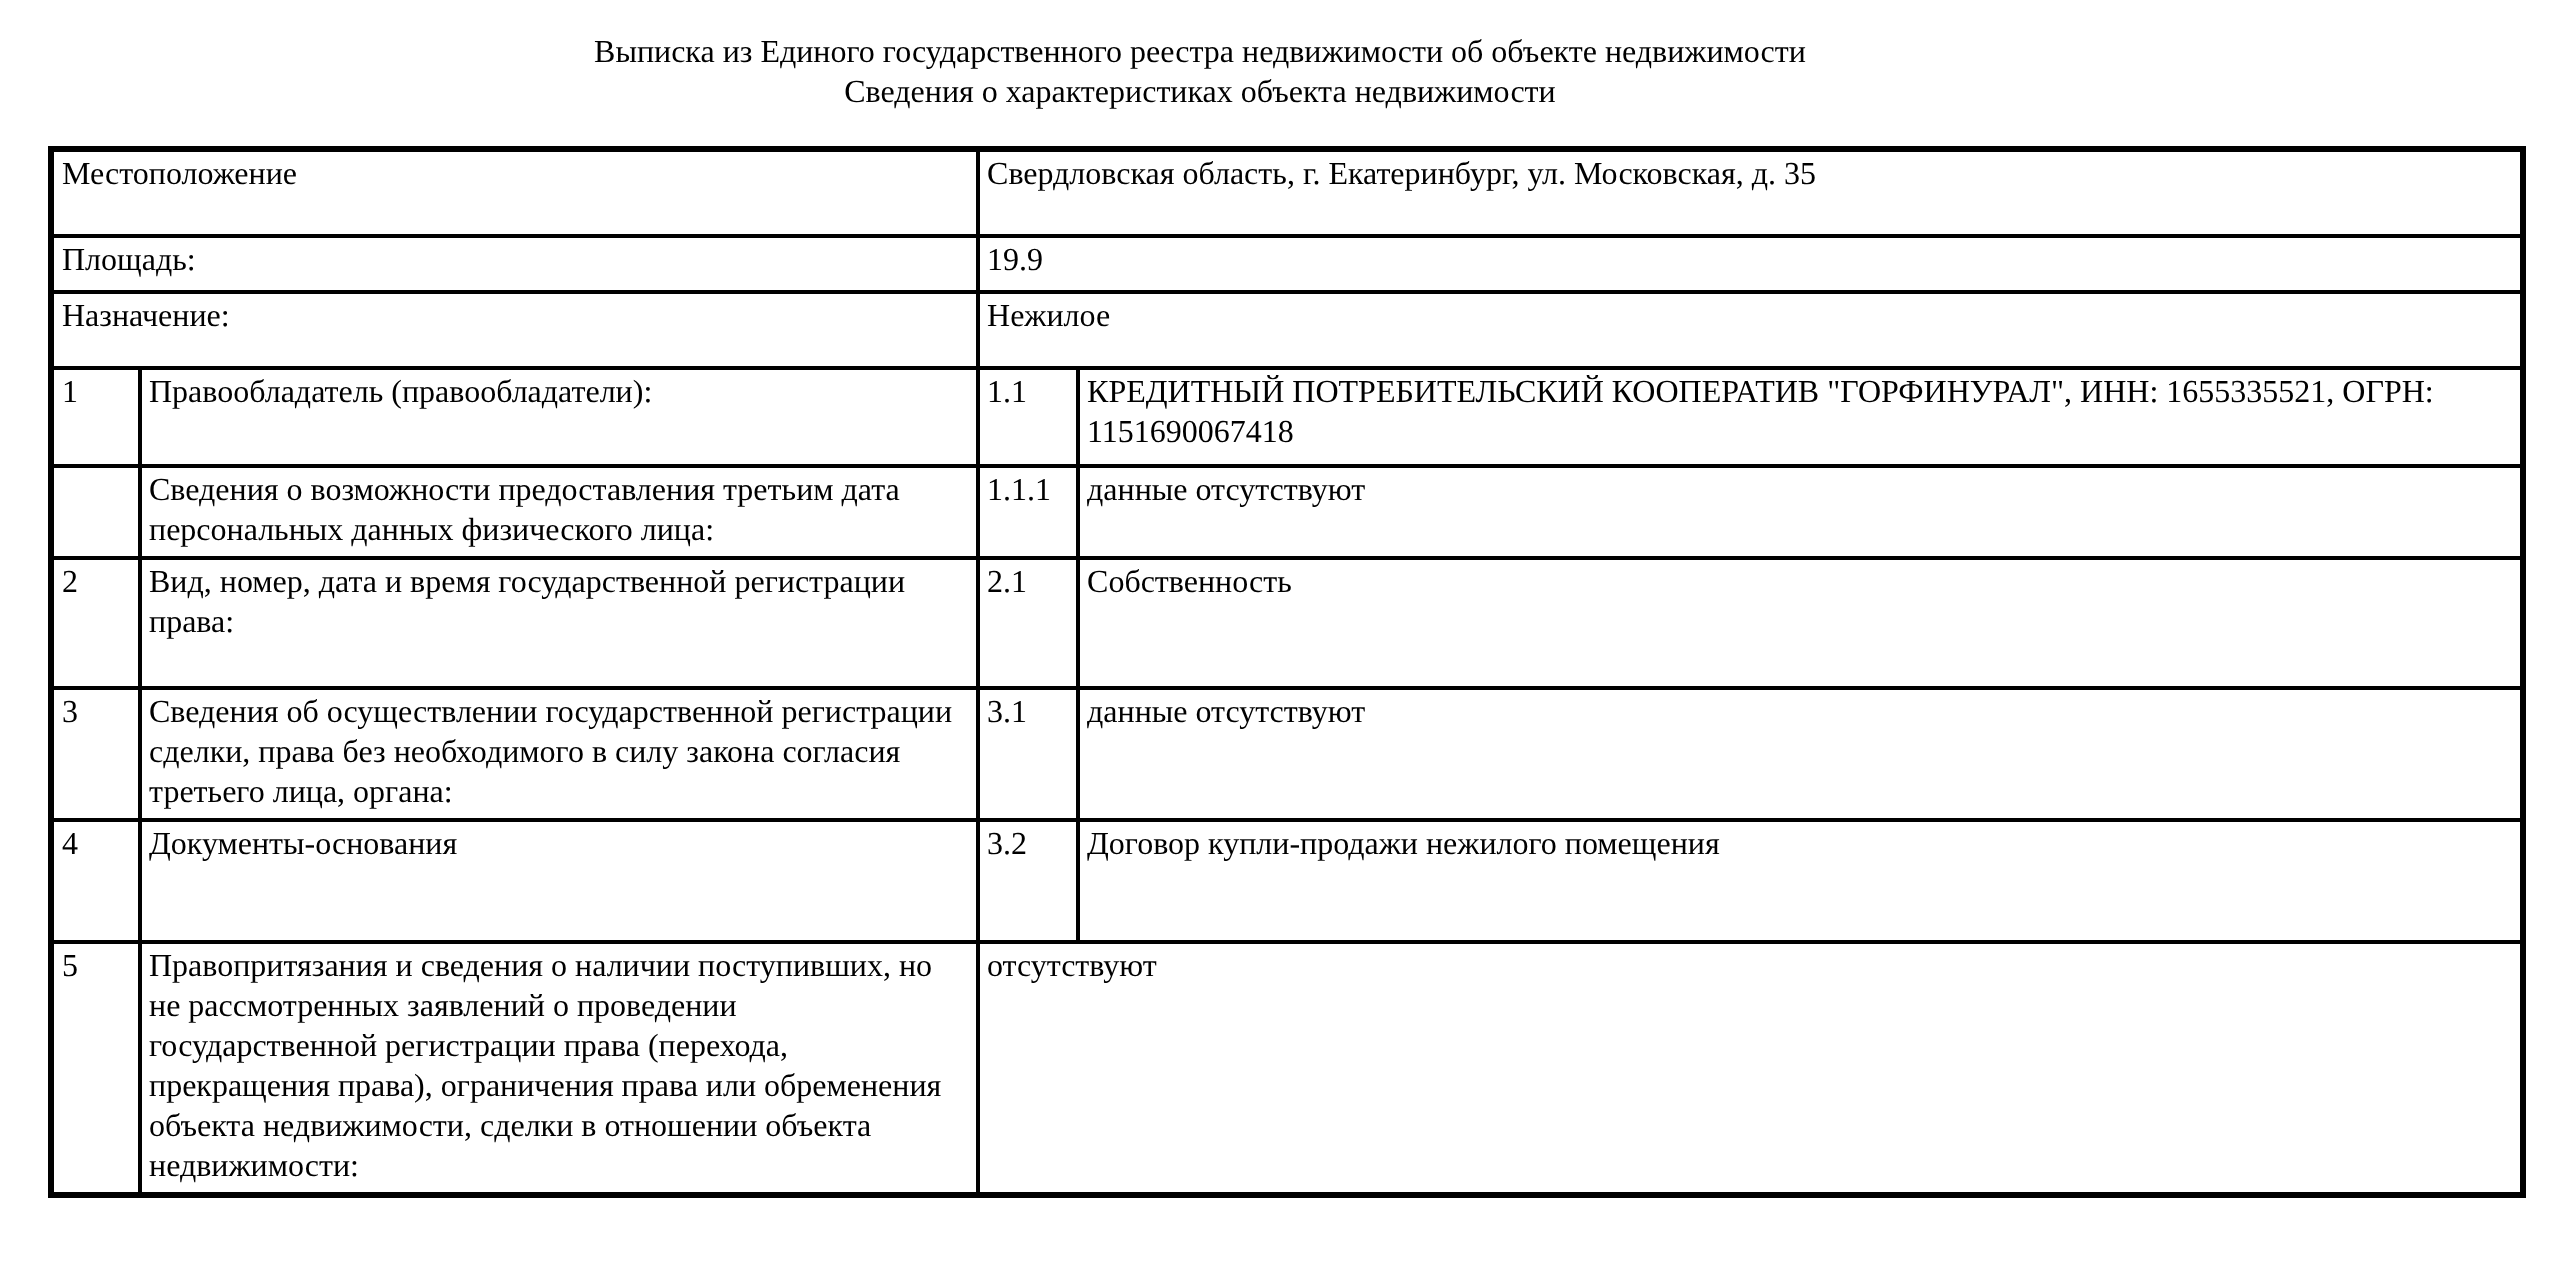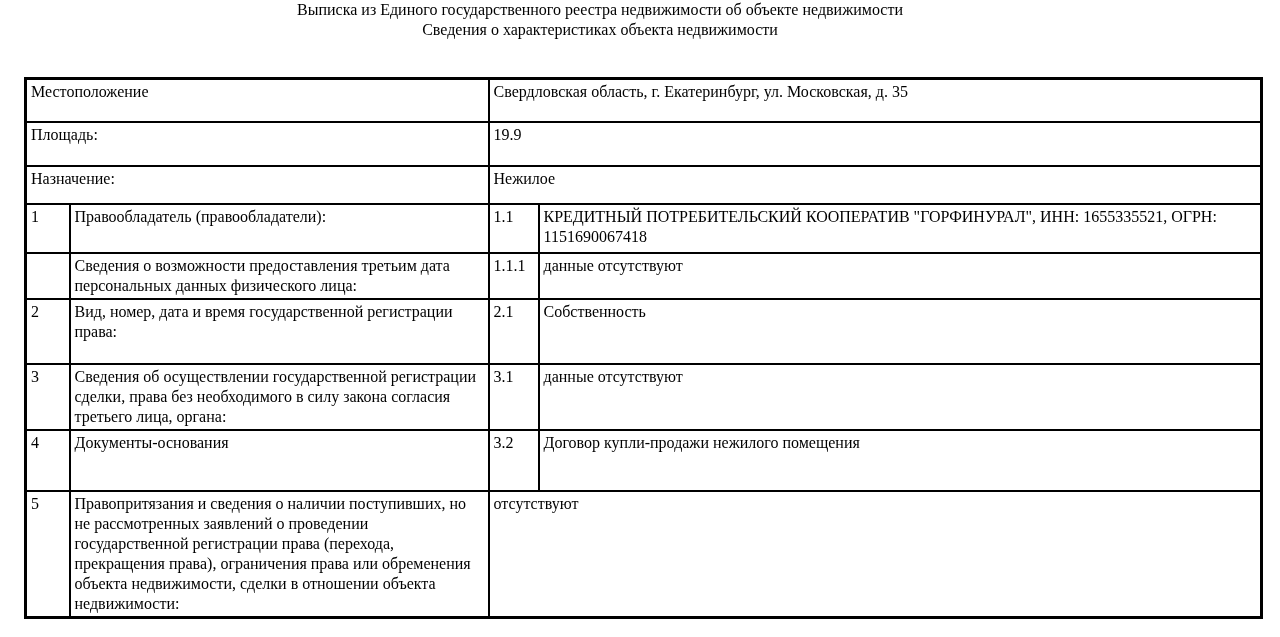--- a/index.html
+++ b/index.html
@@ -13,47 +13,48 @@
     font-family: "Liberation Serif", "DejaVu Serif", serif;
     font-size: 16px;
     color: #000000;
     overflow: hidden;
   }
   .titles {
     width: 1200px;
     text-align: center;
   }
   .doc-title {
+    padding-top: 17px;
     line-height: 20px;
   }
   .doc-subtitle {
     line-height: 20px;
   }
   table.egrn {
     border-collapse: collapse;
     table-layout: fixed;
     margin-left: 24px;
-    margin-top: 37px;
+    margin-top: 16px;
     width: 1236px;
     border: 3px solid #000000;
   }
   table.egrn td {
     border: 2px solid #000000;
     vertical-align: top;
     padding: 2px 3px 2px 4px;
     line-height: 20px;
     overflow: hidden;
   }
   col.c-num   { width: 44px; }
   col.c-label { width: 419px; }
   col.c-sub   { width: 50px; }
   col.c-value { width: 723px; }
   
   tr.r0 { height: 43px; }
-  tr.r1 { height: 44px; }
+  tr.r1 { height: 28px; }
   tr.r2 { height: 38px; }
   tr.r3 { height: 49px; }
   tr.r4 { height: 45px; }
   tr.r5 { height: 65px; }
   tr.r6 { height: 65px; }
   tr.r7 { height: 61px; }
   tr.r8 { height: 122px; }
 </style>
 </head>
 <body>

